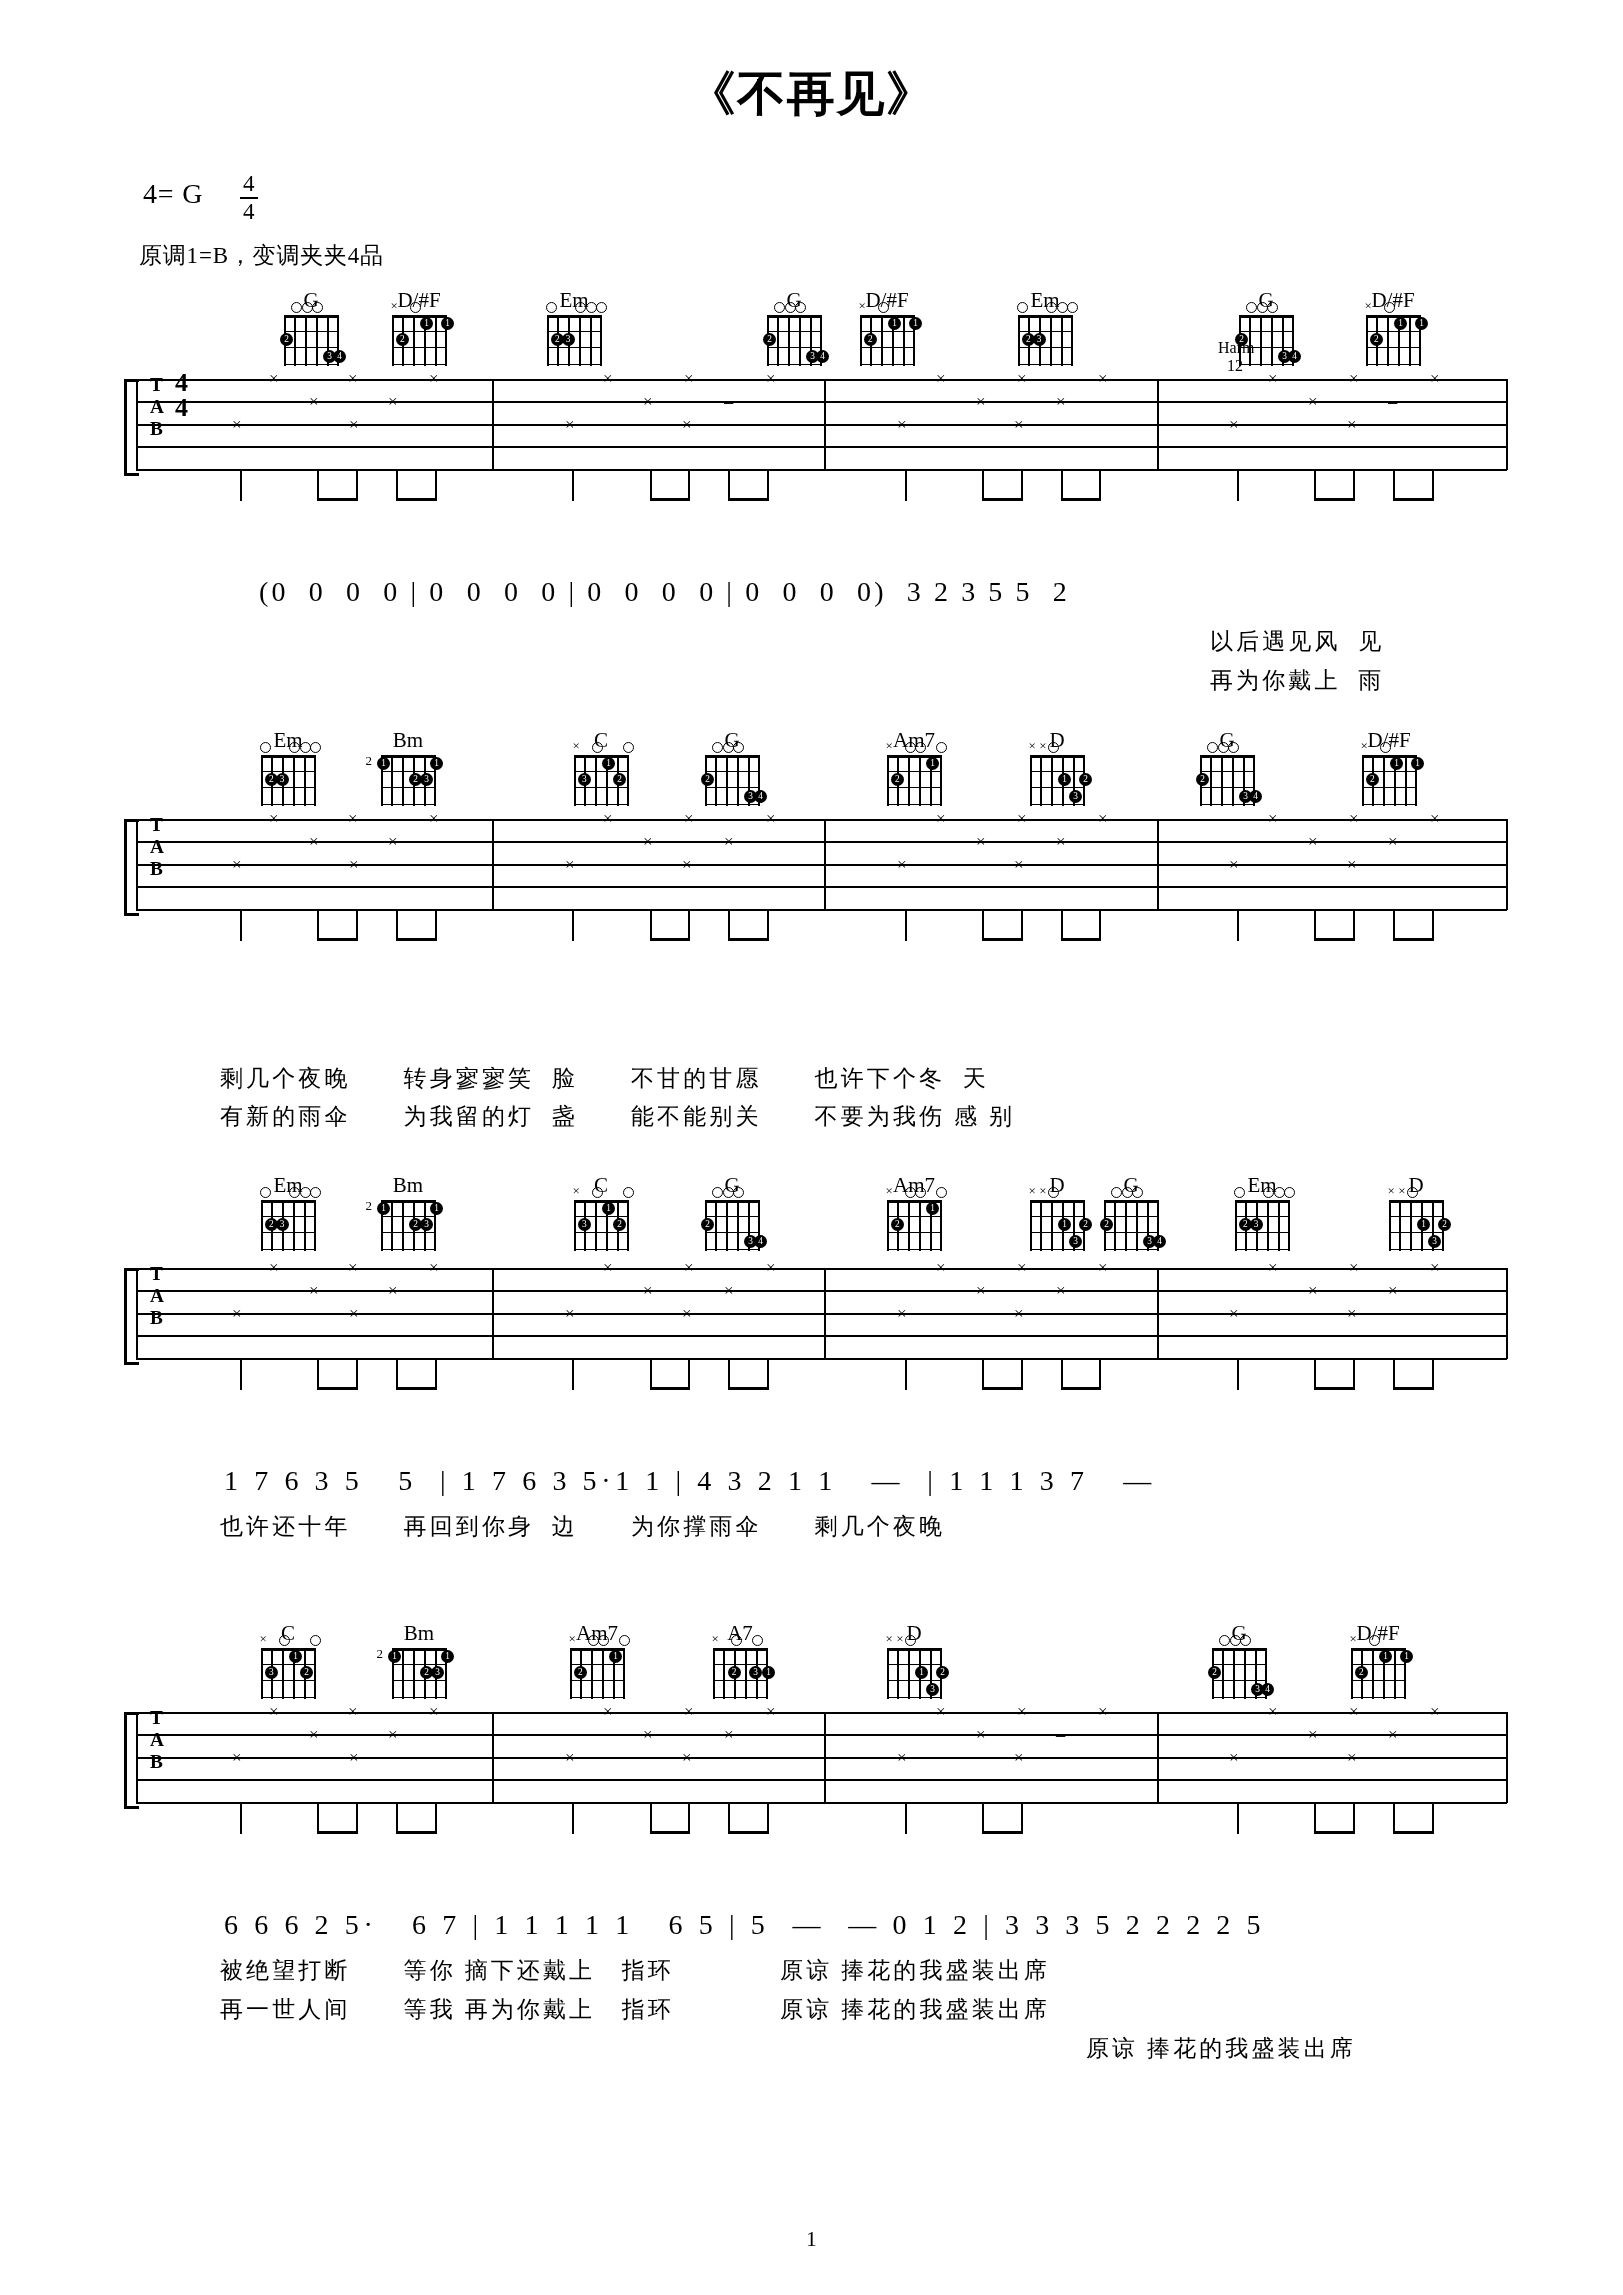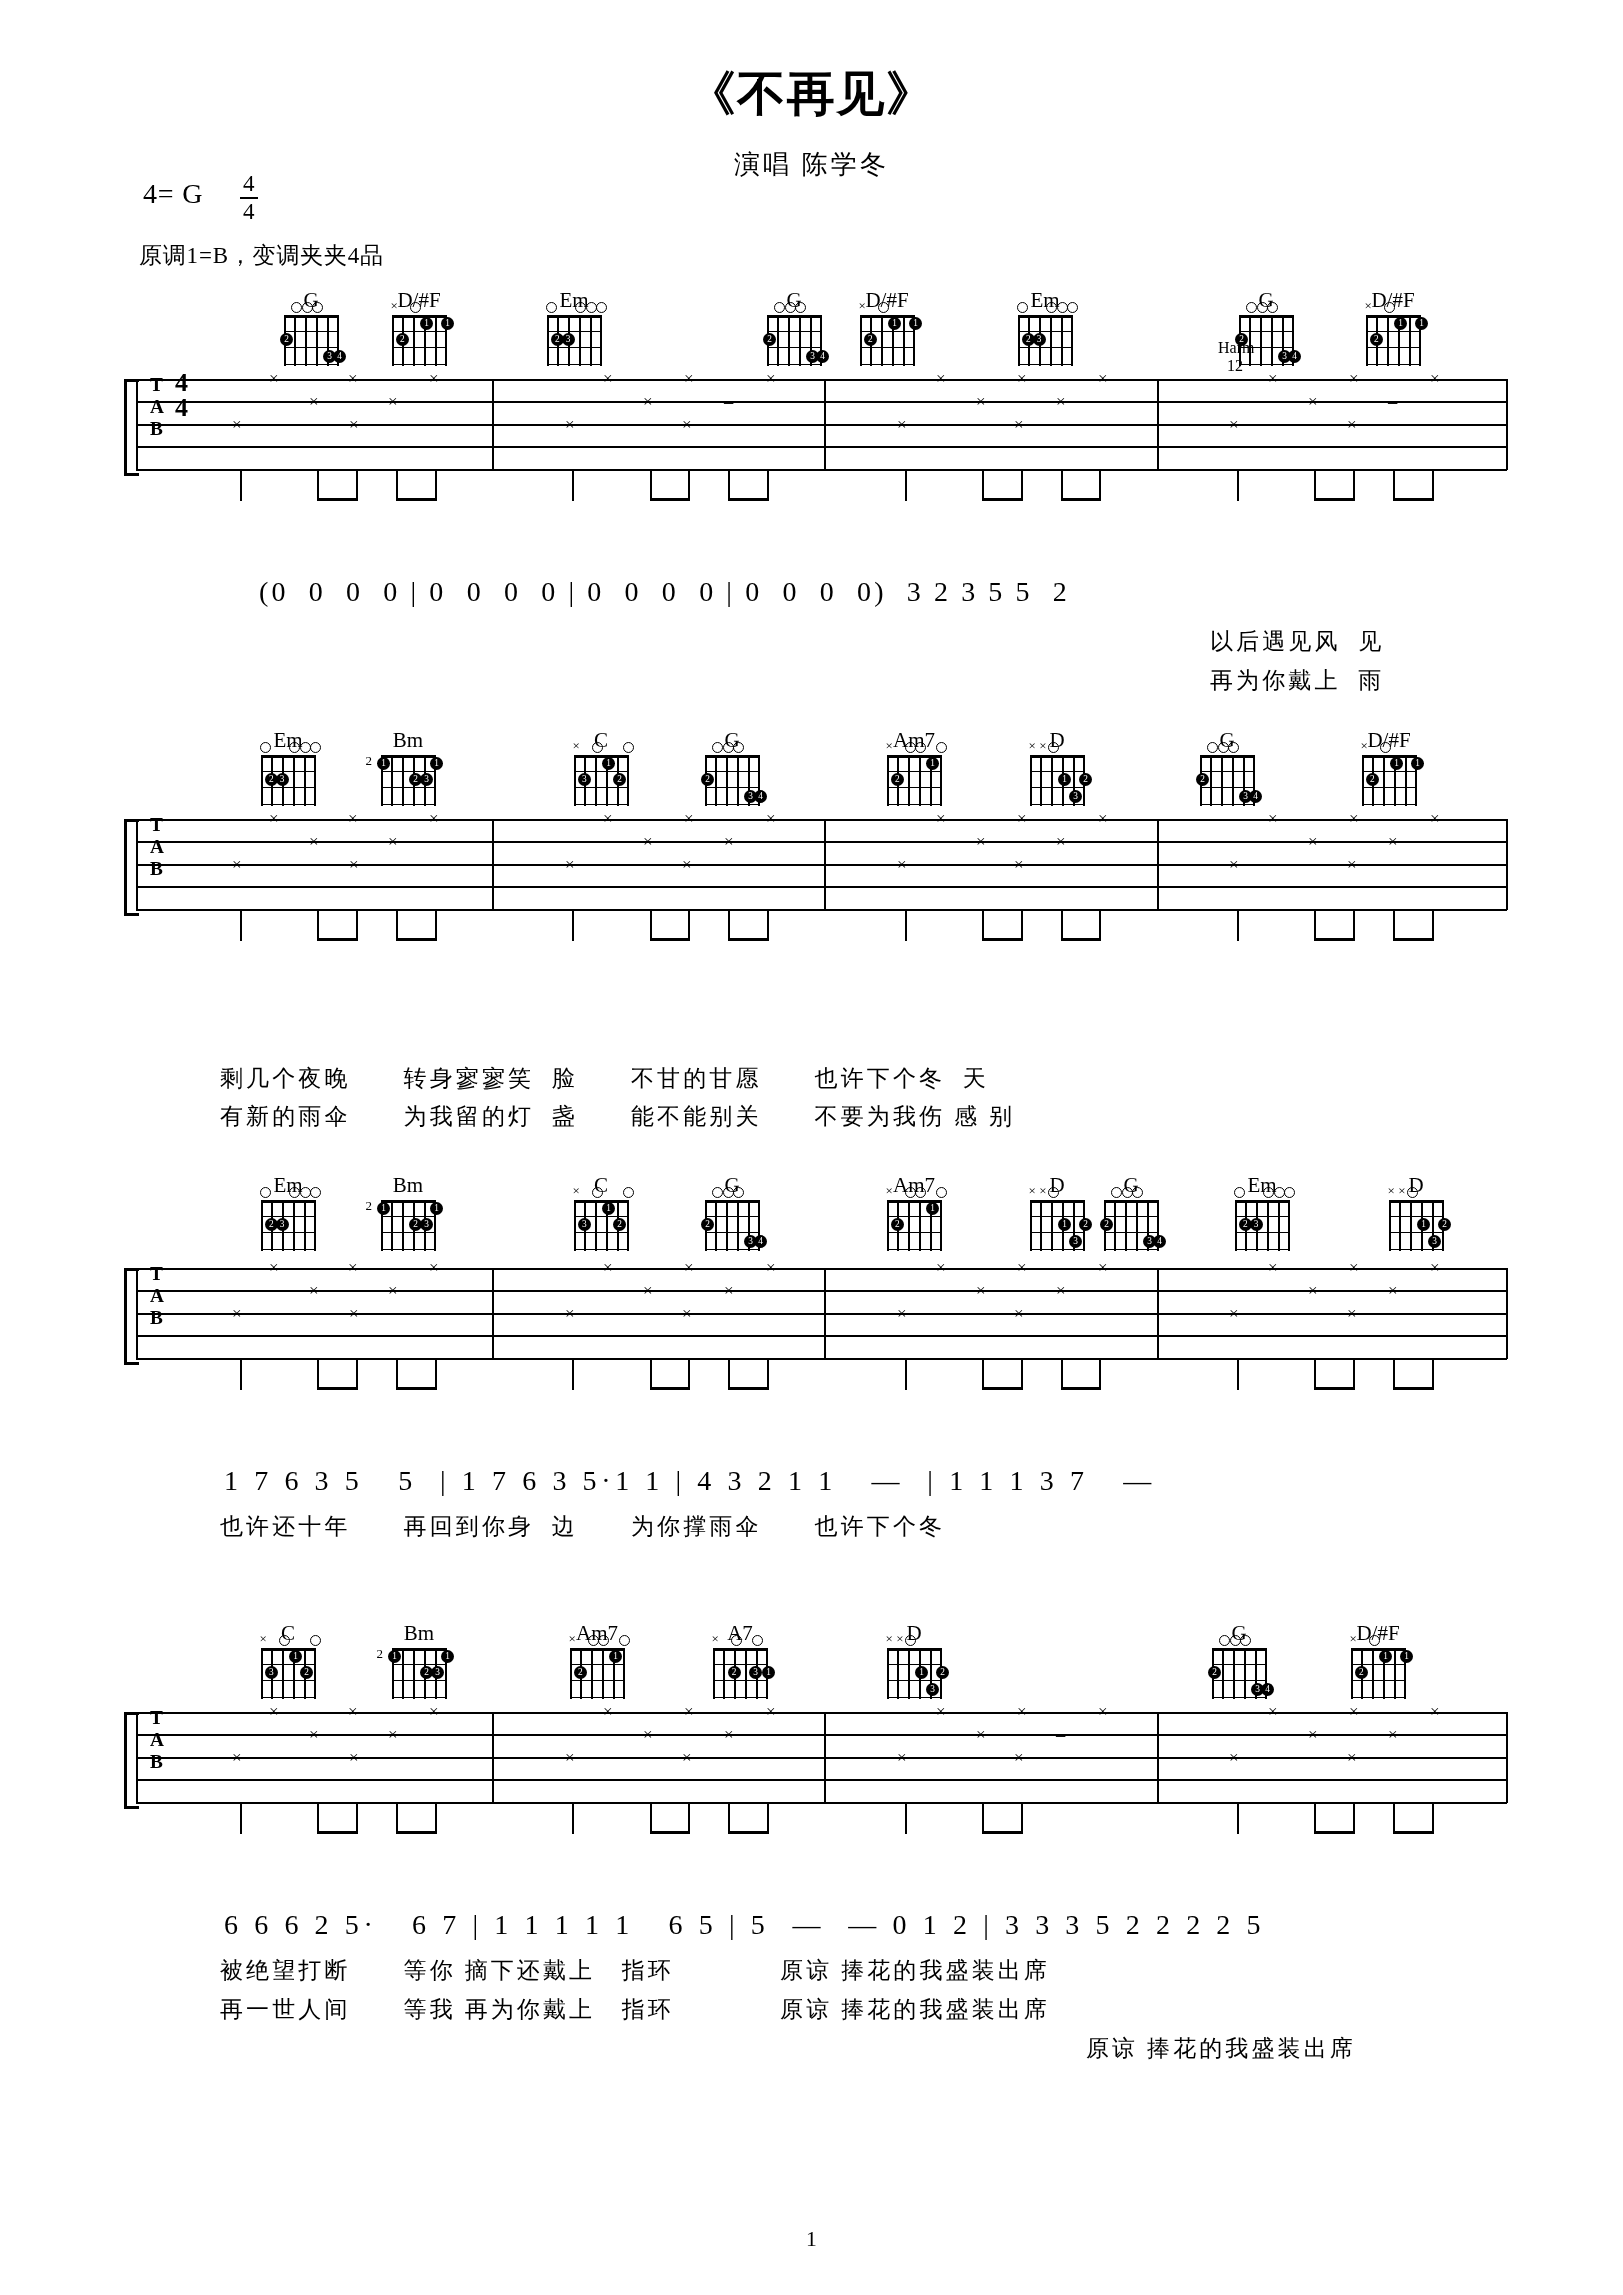--- a/index.html
+++ b/index.html
@@ -46,21 +46,20 @@
   
   .numline{position:absolute;font-size:28px;letter-spacing:0;white-space:pre;font-family:"Liberation Serif",serif;}
   .lyr{position:absolute;font-size:23px;white-space:pre;letter-spacing:0;font-family:"Liberation Serif",serif;}
 </style>
 </head>
 <body>
 
 <div class="page">
 
   <div class="title">《不再见》</div>
-  <div class="subtitle">演唱 陈学冬</div>
   <div class="keyline">4= G</div>
   <div class="meter">
     <div class="top">4</div>
     <div class="bot">4</div>
   </div>
   <div class="capo">原调1=B，变调夹夹4品</div>
 
   <div class="chord" style="left:278px;top:290px;">
     <div class="cname">G</div>
     <div class="grid">
@@ -815,21 +814,21 @@
     <div class="stem" style="left:1113px;top:90px;height:32px;"></div>
     <div class="stem" style="left:1190px;top:90px;height:32px;"></div>
       <div class="stem" style="left:1229px;top:90px;height:32px;"></div>
       <div class="beam" style="left:1190px;top:119px;width:40px;"></div>
     <div class="stem" style="left:1269px;top:90px;height:32px;"></div>
       <div class="stem" style="left:1308px;top:90px;height:32px;"></div>
       <div class="beam" style="left:1269px;top:119px;width:40px;"></div>
   </div>
 
   <div class="numline" style="left:224px;top:1465px;letter-spacing:4.6px;">1 7 6 3 5   5  | 1 7 6 3 5·1 1 | 4 3 2 1 1   —  | 1 1 1 3 7   —</div>
-  <div class="lyr" style="left:220px;top:1511px;letter-spacing:3.1px;">也许还十年      再回到你身  边      为你撑雨伞      也许下个冬</div>
+  <div class="lyr" style="left:220px;top:1511px;letter-spacing:3.1px;">也许还十年      再回到你身  边      为你撑雨伞      剩几个夜晚</div>
 
   <div class="chord" style="left:255px;top:1623px;">
     <div class="cname">C</div>
     <div class="grid">
       <div class="nut"></div>
       <div class="v" style="left:0"></div>
         <div class="v" style="left:10px"></div>
         <div class="v" style="left:21px"></div>
         <div class="v" style="left:32px"></div>
         <div class="v" style="left:43px"></div>

